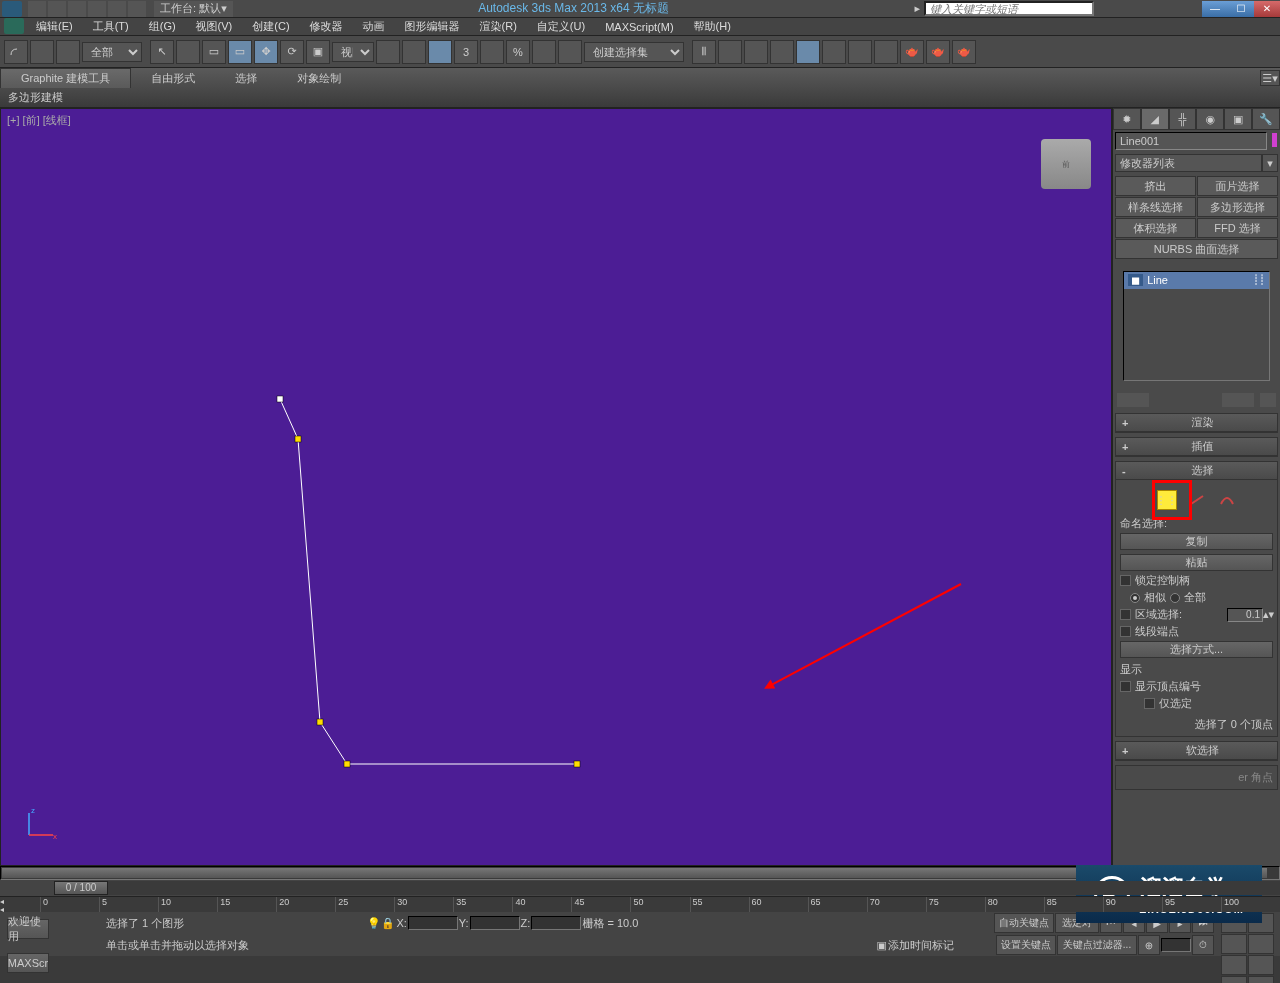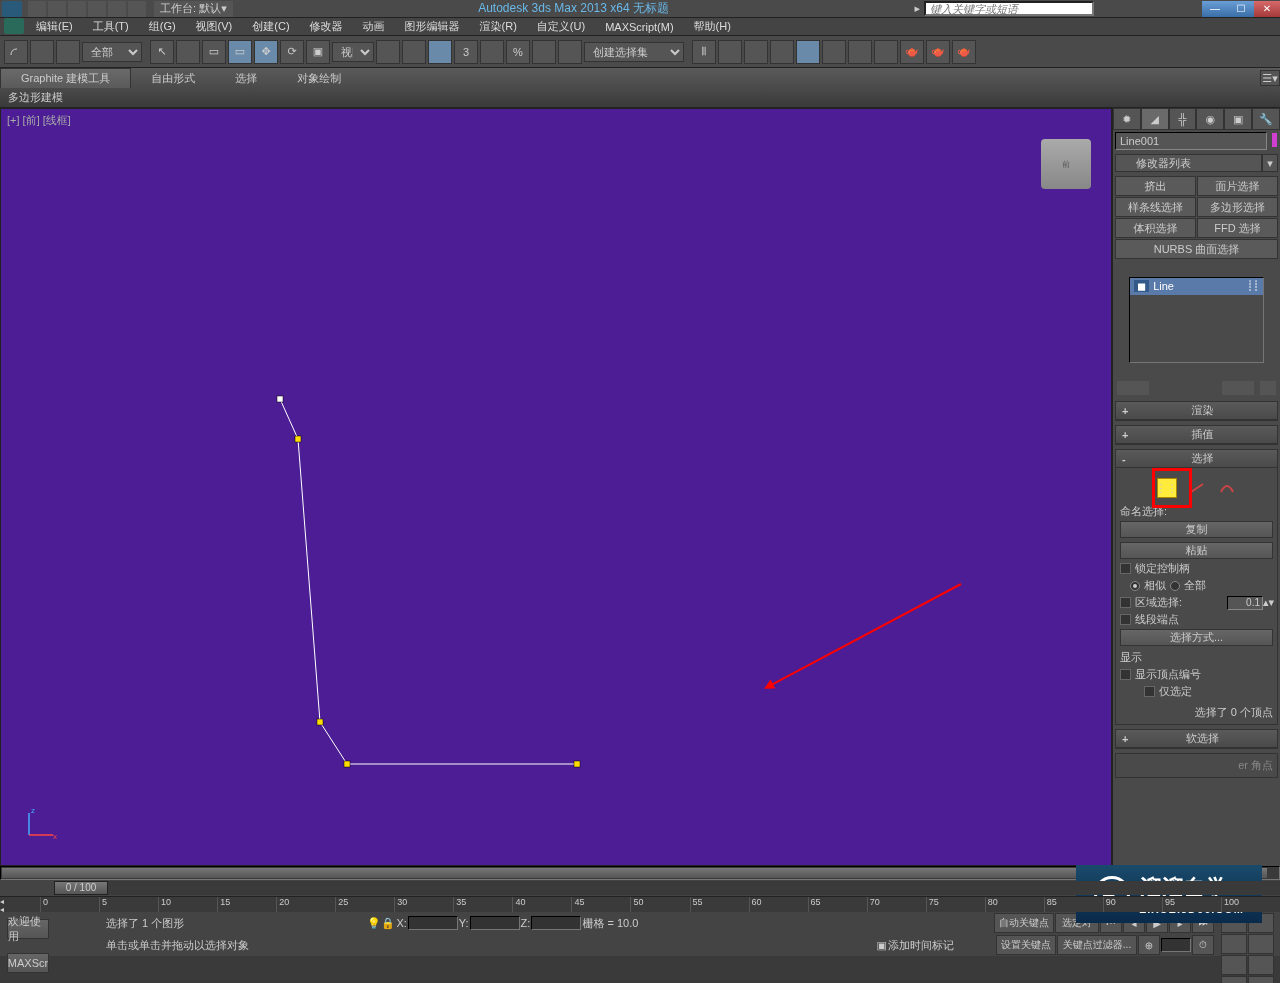--- a/index.html
+++ b/index.html
@@ -52,26 +52,26 @@
 .viewport .arrow::before { content: ''; position: absolute; left: -8px; top: -4px; border: 5px solid transparent; border-right: 10px solid red; }
 
 
 .cmdpanel { width: 168px; background: #4a4a4a; border-left: 1px solid #222; display: flex; flex-direction: column; }
 .cmd-tabs { height: 22px; display: flex; background: #3a3a3a; }
 .cmd-tab { width: 28px; height: 22px; background: #555; border: 1px solid #333; margin: 0; display: flex; align-items: center; justify-content: center; }
 .cmd-tab.active { background: #6a6a6a; }
 .obj-name { background: #555; color: #ccc; border: 1px inset #333; height: 18px; padding: 0 4px; margin: 2px; font-size: 11px; }
 .color-swatch { width: 14px; height: 14px; background: #d040d0; float: right; margin: 3px; }
 .mod-dropdown { display: flex; margin: 2px; }
-.mod-dropdown .dd { flex: 1; background: #555; border: 1px solid #333; height: 18px; padding: 0 20px; display: flex; align-items: center; }
+.mod-dropdown .dd { flex: 1; background: #555; border: 1px solid #333; height: 18px; padding: 0 4px; display: flex; align-items: center; }
 .mod-dropdown .arrow-btn { width: 16px; background: #555; border: 1px solid #333; display: flex; align-items: center; justify-content: center; }
 .mod-buttons { display: grid; grid-template-columns: 1fr 1fr; gap: 1px; padding: 2px; }
 .mod-btn { background: #5a5a5a; border: 1px solid #333; height: 20px; display: flex; align-items: center; justify-content: center; color: #ccc; font-size: 11px; }
 .mod-btn.wide { grid-column: 1 / 3; }
-.mod-stack { height: 86px; background: #4a4a4a; border: 1px inset #222; margin: 16px; overflow: auto; }
+.mod-stack { height: 110px; background: #4a4a4a; border: 1px inset #222; margin: 10px; overflow: auto; }
 .stack-item { background: #5a7aaa; color: #fff; padding: 2px 4px; font-size: 11px; }
 .stack-item .plus { background: #355a8a; padding: 0 3px; margin-right: 4px; }
 .stack-item .book { float: right; font-size: 10px; }
 .stack-tools { display: flex; justify-content: space-between; padding: 2px 4px; height: 20px; }
 .stack-tools .st { width: 16px; height: 14px; background: #555; }
 
 .rollout { border: 1px solid #333; margin: 2px 2px; }
 .rollout-hdr { background: linear-gradient(#5a5a5a,#4a4a4a); height: 18px; display: flex; align-items: center; padding: 0 6px; border-bottom: 1px solid #333; }
 .rollout-hdr .sign { width: 12px; font-weight: bold; }
 .rollout-hdr .title { flex: 1; text-align: center; }

